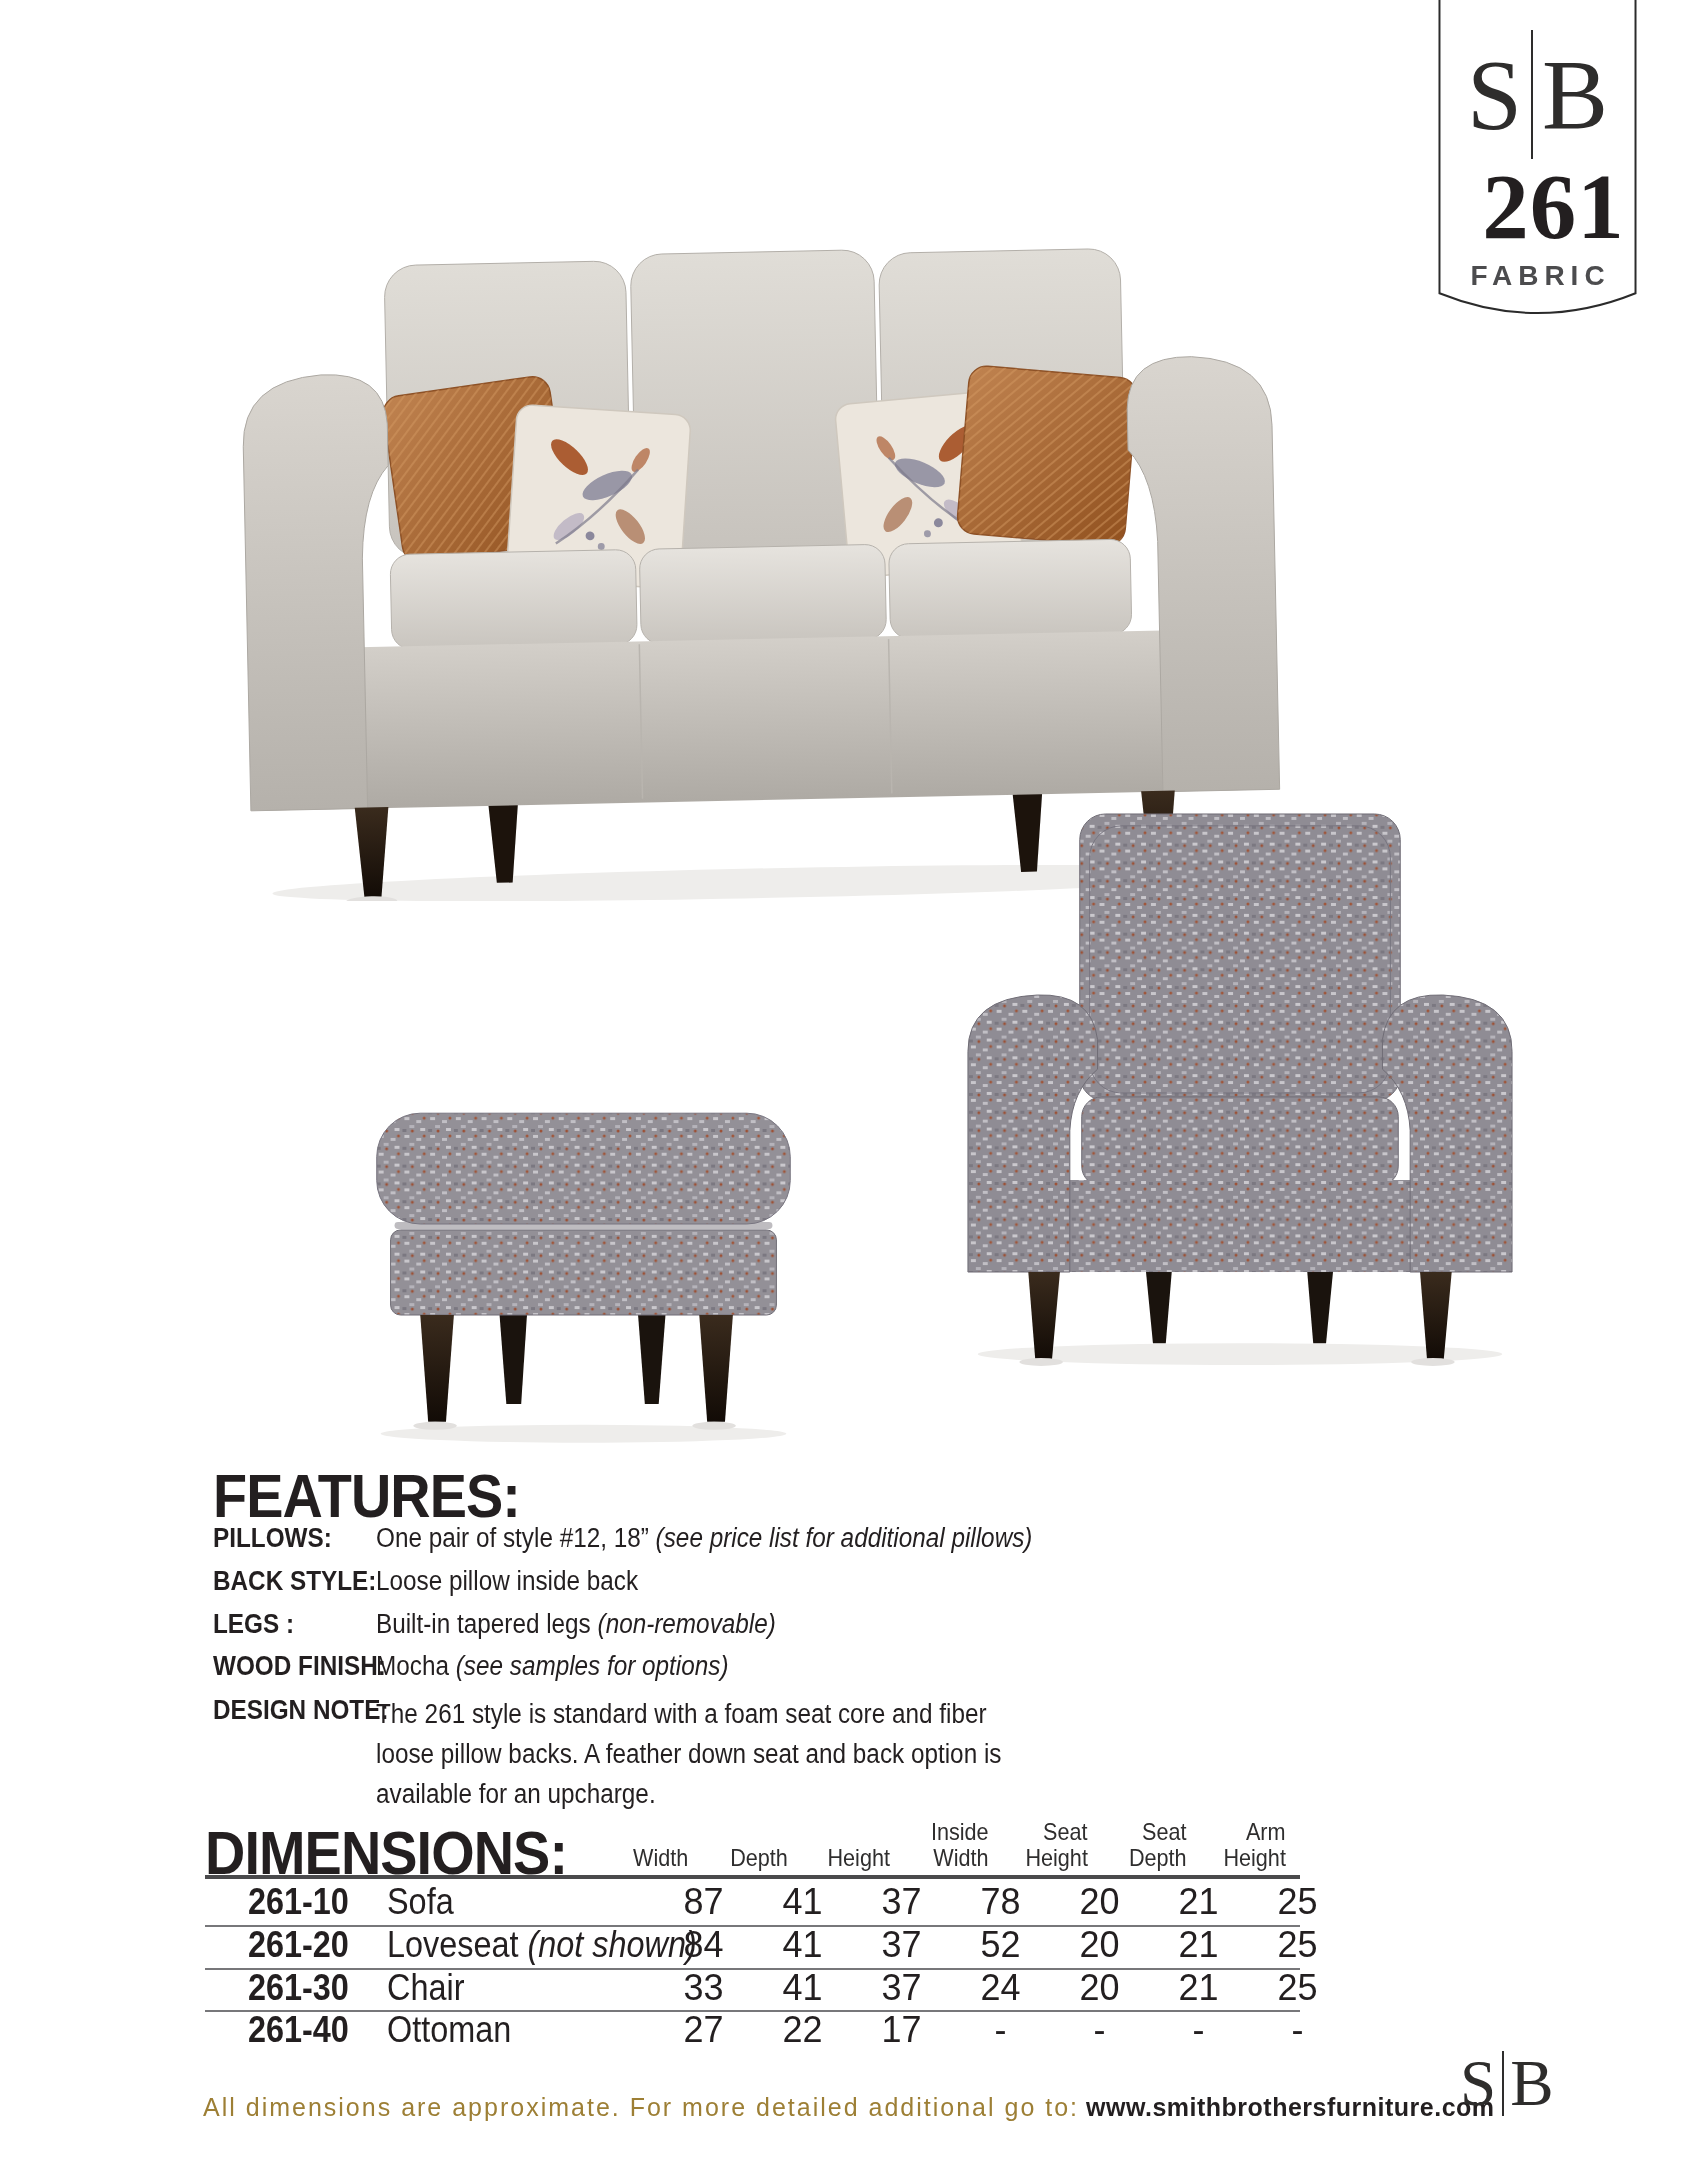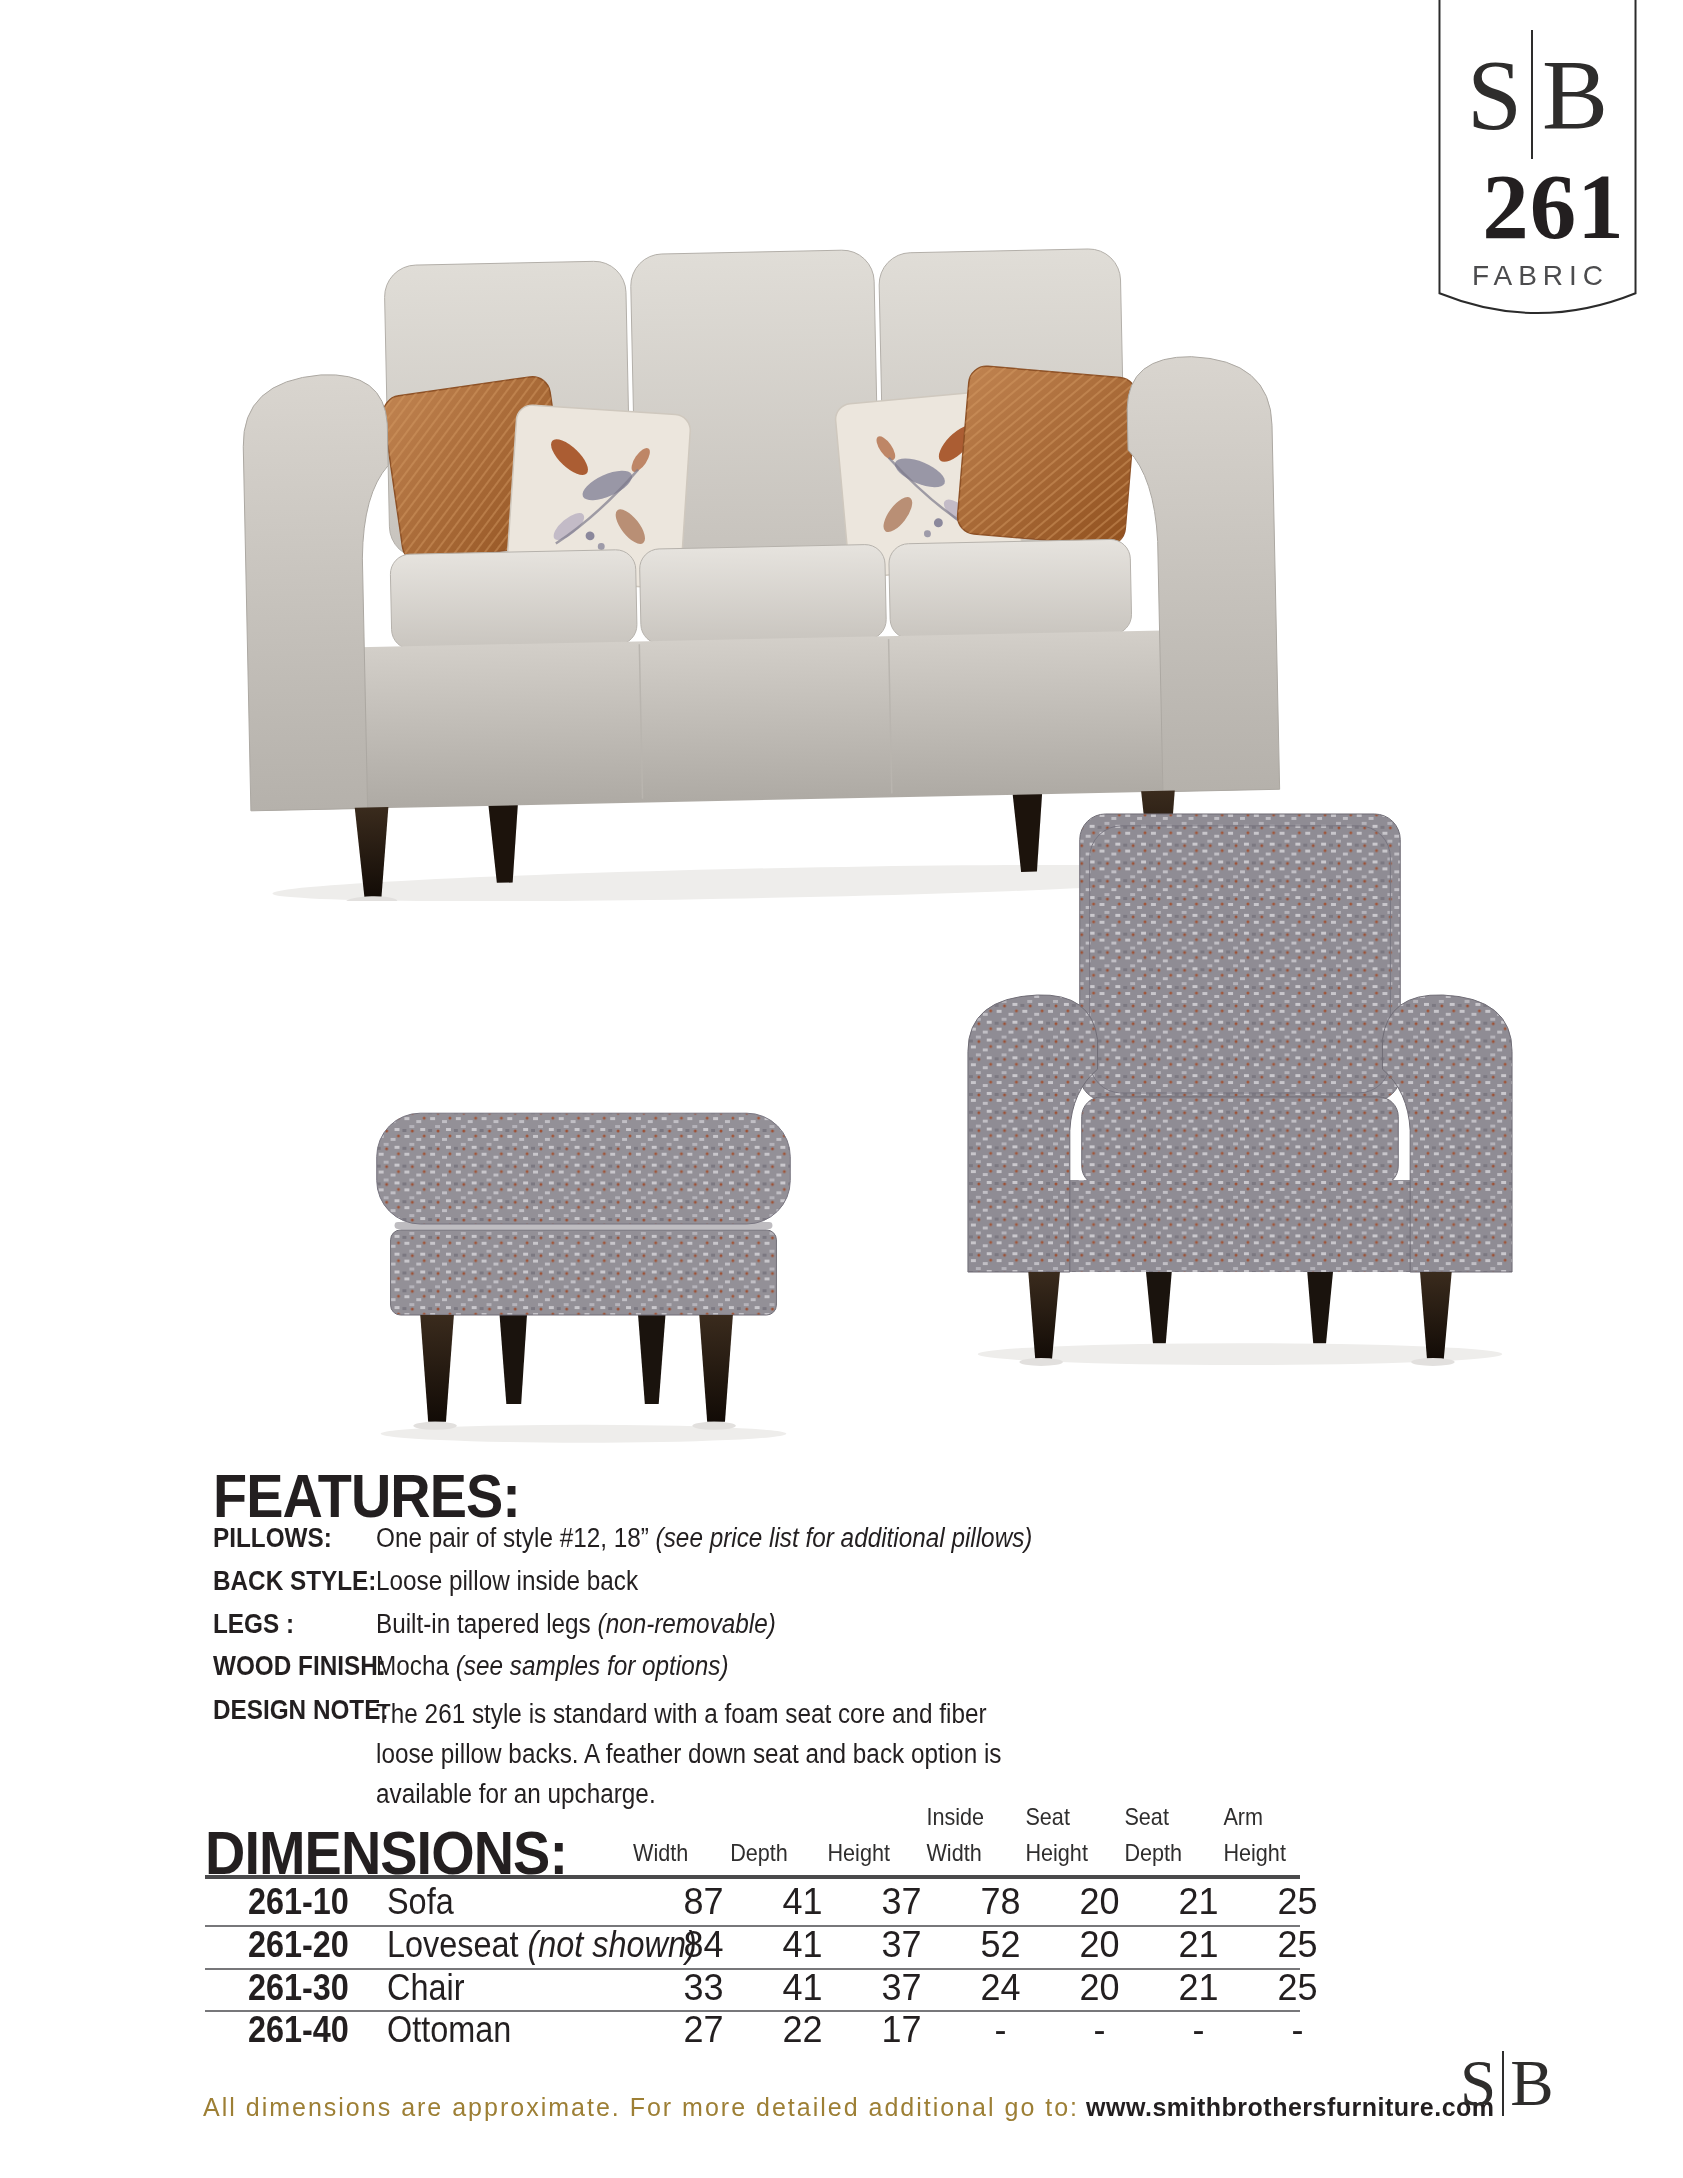--- a/index.html
+++ b/index.html
@@ -12,42 +12,42 @@
 
   
   .badge{left:1438px;top:0;width:199px;height:337px;}
   .badge svg{position:absolute;left:0;top:0;}
   .badge-sb{position:absolute;left:0;top:30px;width:199px;display:flex;align-items:center;justify-content:center;
             font-family:"Liberation Serif",serif;font-size:99px;line-height:1;color:#2e2d2c;}
   .badge-divider{width:2px;height:129px;background:#2e2d2c;margin:0 9px;}
   .badge-num{position:absolute;left:0;top:160px;width:231px;text-align:center;
              font-family:"Liberation Serif",serif;font-weight:bold;font-size:93px;line-height:1;letter-spacing:1px;color:#231f20;}
   .badge-fabric{position:absolute;left:6px;top:260px;width:193px;text-align:center;
-                font-size:28px;letter-spacing:6px;color:#4c4c4e;}
+                font-size:28px;letter-spacing:6px;color:#4c4c4e;font-weight:bold;}
 
   
   .sofa{left:188px;top:248px;width:1148px;height:653px;}
   .chair{left:943px;top:812px;width:594px;height:554px;}
   .ottoman{left:351px;top:1097px;width:465px;height:347px;}
 
   
   .features{left:213px;top:1465px;width:990px;height:347px;}
   .sec-heading{font-weight:bold;font-size:62px;letter-spacing:-1px;line-height:1;}
   .feat-row{position:absolute;left:0;width:990px;font-size:27px;line-height:1.25;}
   .feat-label{position:absolute;left:0;top:0;font-weight:bold;}
   .feat-value{position:absolute;left:163px;top:0;width:782px;}
   .feat-note{font-style:italic;}
   .feat-para{line-height:40px;}
 
   
   .dimensions{left:205px;top:1822px;width:1099px;height:228px;text-decoration:underline;}
   .dim-heading{position:absolute;left:0;top:0;}
   .dim-headers{position:absolute;left:406px;top:-10px;width:693px;height:59px;display:flex;}
-  .dim-h{width:99px;display:flex;align-items:flex-end;justify-content:center;text-align:left;
-         font-size:24px;line-height:36px;color:#2f2e2e;}
+  .dim-h{width:99px;display:flex;align-items:flex-end;justify-content:center;text-align:right;
+         font-size:24px;line-height:26px;color:#2f2e2e;}
   .rule-heavy{position:absolute;left:0;top:53px;width:1095px;height:4px;background:#4a4a4c;}
   .rule-light{position:absolute;left:0;width:1095px;height:2px;background:#77777a;}
   .dim-row{position:absolute;left:0;width:1095px;height:40px;font-size:36px;line-height:34px;margin-left:43px;}
   .dim-model{position:absolute;left:0;font-weight:bold;}
   .dim-name{position:absolute;left:139px;}
   .dim-vals{position:absolute;left:406px;width:693px;display:flex;}
   .dim-v{width:99px;text-align:center;}
 
   
   .footer-line{left:203px;top:2093px;font-size:25px;white-space:nowrap;}

